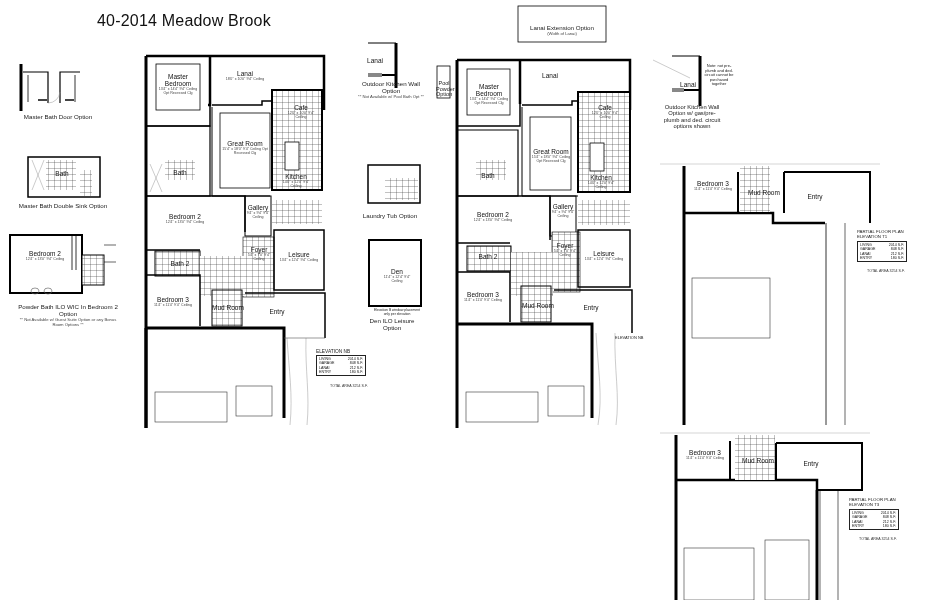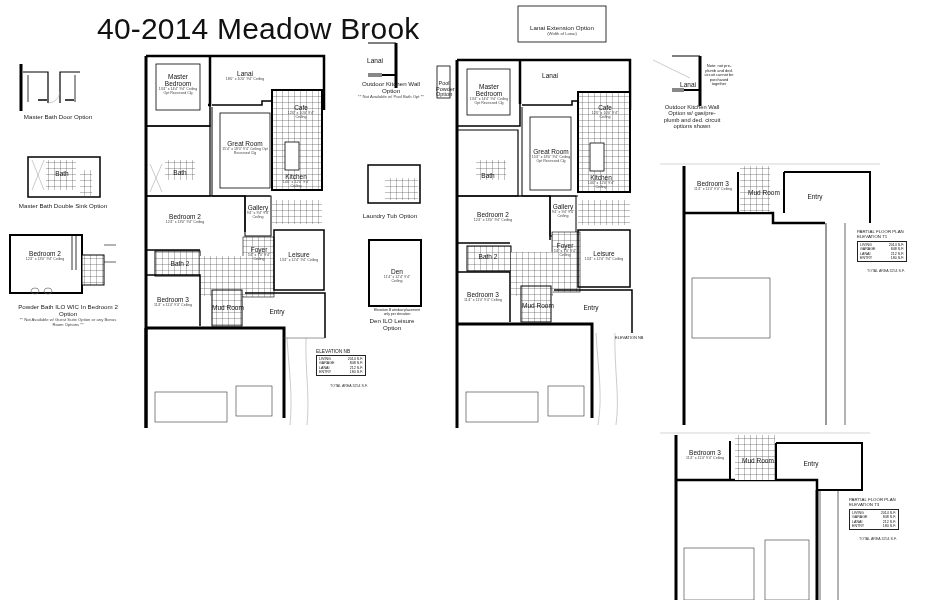--- a/index.html
+++ b/index.html
@@ -1,18 +1,18 @@
 <!DOCTYPE html>
 <html><head>
 <meta charset="utf-8">
 <style>
   html, body { margin:0; padding:0; background:#fff; }
   body { width:926px; height:600px; position:relative; overflow:hidden; font-family:"Liberation Sans", sans-serif; color:#111; }
   .abs { position:absolute; }
-  .title { left:97px; top:12px; font-size:30px; letter-spacing:0.2px; }
+  .title { left:97px; top:12px; font-size:16px; letter-spacing:0.2px; }
   svg { position:absolute; left:0; top:0; }
   .room { position:absolute; text-align:center; font-size:6.5px; line-height:7px; color:#111; }
   .room .sub { font-size:3.6px; line-height:4.2px; color:#444; display:block; }
   .cap { position:absolute; font-size:6.2px; line-height:7px; text-align:center; color:#222; }
   .note { font-size:4.2px; line-height:5px; color:#444; display:block; }
   .areabox { position:absolute; border:1px solid #222; font-size:3.6px; line-height:4.3px; padding:1px 2px; background:#fff; }
   .areabox .row { display:flex; justify-content:space-between; gap:8px; }
   .areatitle { position:absolute; font-size:4.8px; line-height:5px; color:#222; }
   .total { position:absolute; font-size:3.6px; color:#333; }
 </style>

